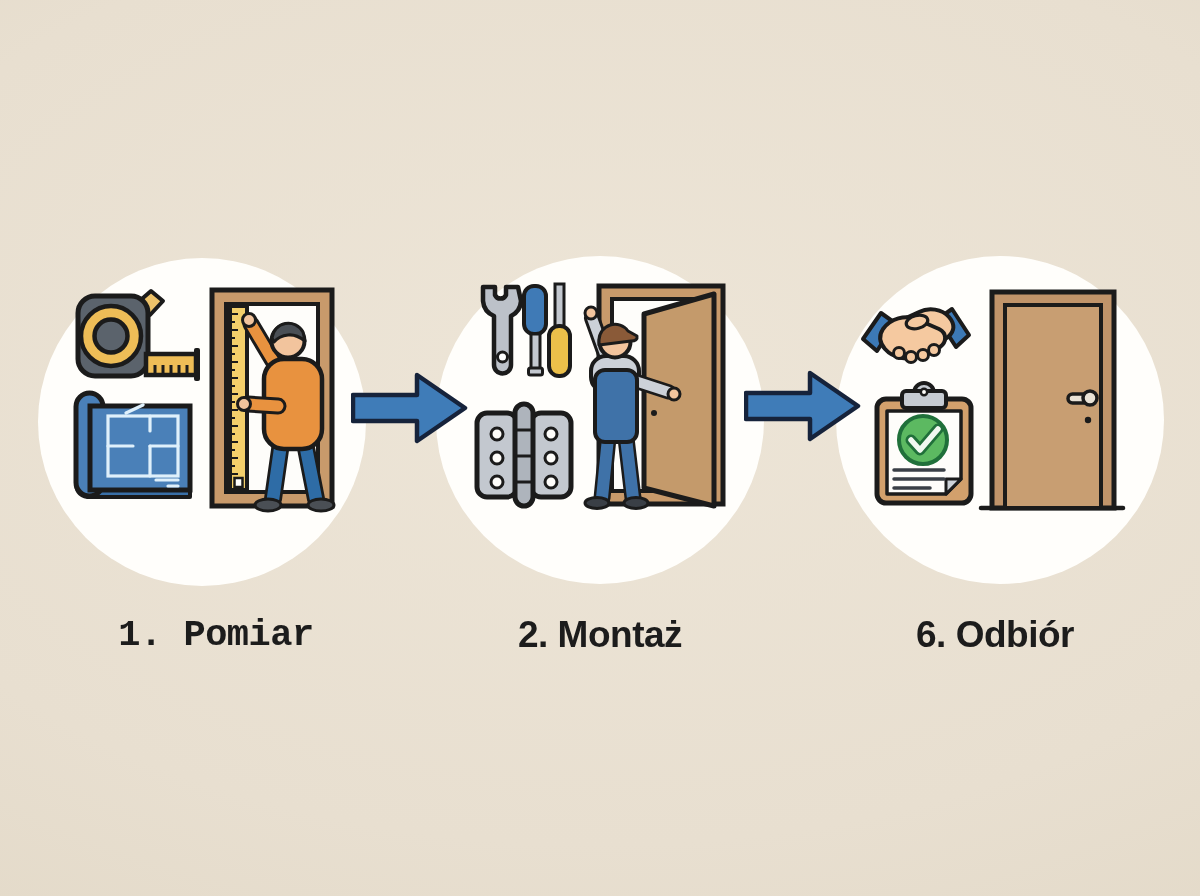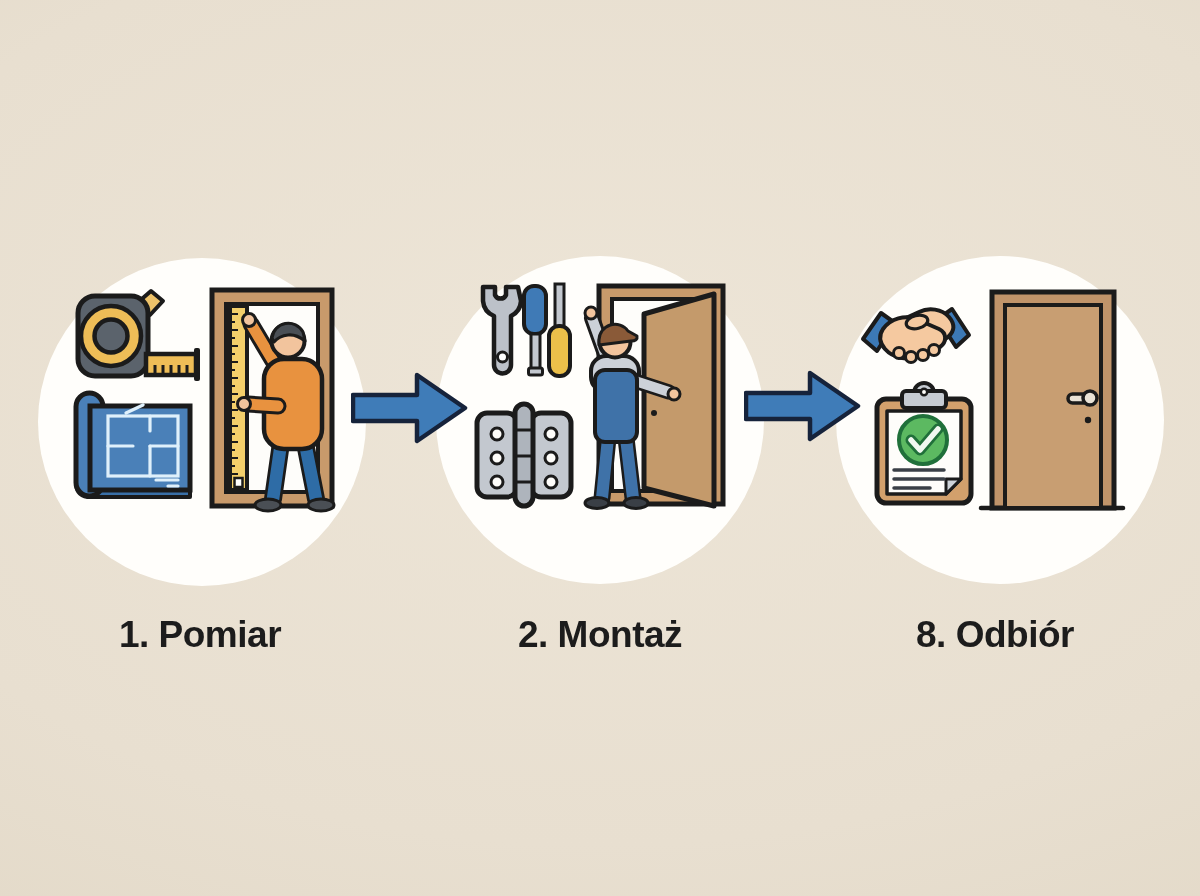--- a/index.html
+++ b/index.html
@@ -10,21 +10,21 @@
   }
   .circle{position:absolute;width:328px;height:328px;border-radius:50%;background:#fffefb;}
   .c1{left:38px;top:258px;}
   .c2{left:436px;top:256px;}
   .c3{left:836px;top:256px;}
   .circle svg{position:absolute;left:0;top:0;}
   .step-label{
     position:absolute;top:614px;width:300px;text-align:center;
     font-size:37px;font-weight:700;color:#1c1c1c;letter-spacing:-0.5px;white-space:nowrap;
   }
-  .l1{left:50px;}
+  .l1{left:66px;font-family:Liberation Mono, monospace;}
   .l2{left:450px;}
   .l3{left:845px;}
   .arrow{position:absolute;width:118px;height:74px;}
   .a1{left:351px;top:371px;}
   .a2{left:744px;top:369px;}
   .banner{
     position:absolute;left:95px;top:722px;width:1010px;height:86px;background:#fdfcf9;
     clip-path:polygon(0 0,100% 0,calc(100% - 24px) 50%,100% 100%,0 100%,24px 50%);
     display:flex;align-items:center;justify-content:center;
   }
@@ -203,16 +203,16 @@
     </svg>
   </div>
   <div class="arrow a2">
     <svg width="118" height="74" viewBox="0 0 118 74">
       <polygon points="2,24 66,24 66,4 114,37 66,70 66,50 2,50" fill="#3f7cb8" stroke="#16233b" stroke-width="4.5" stroke-linejoin="round"></polygon>
     </svg>
   </div>
 
   <div class="step-label l1">1. Pomiar</div>
   <div class="step-label l2">2. Montaż</div>
-  <div class="step-label l3">8. Odbiór</div>
+  <div class="step-label l3">6. Odbiór</div>
 
 
 </div>
 
 </body></html>

